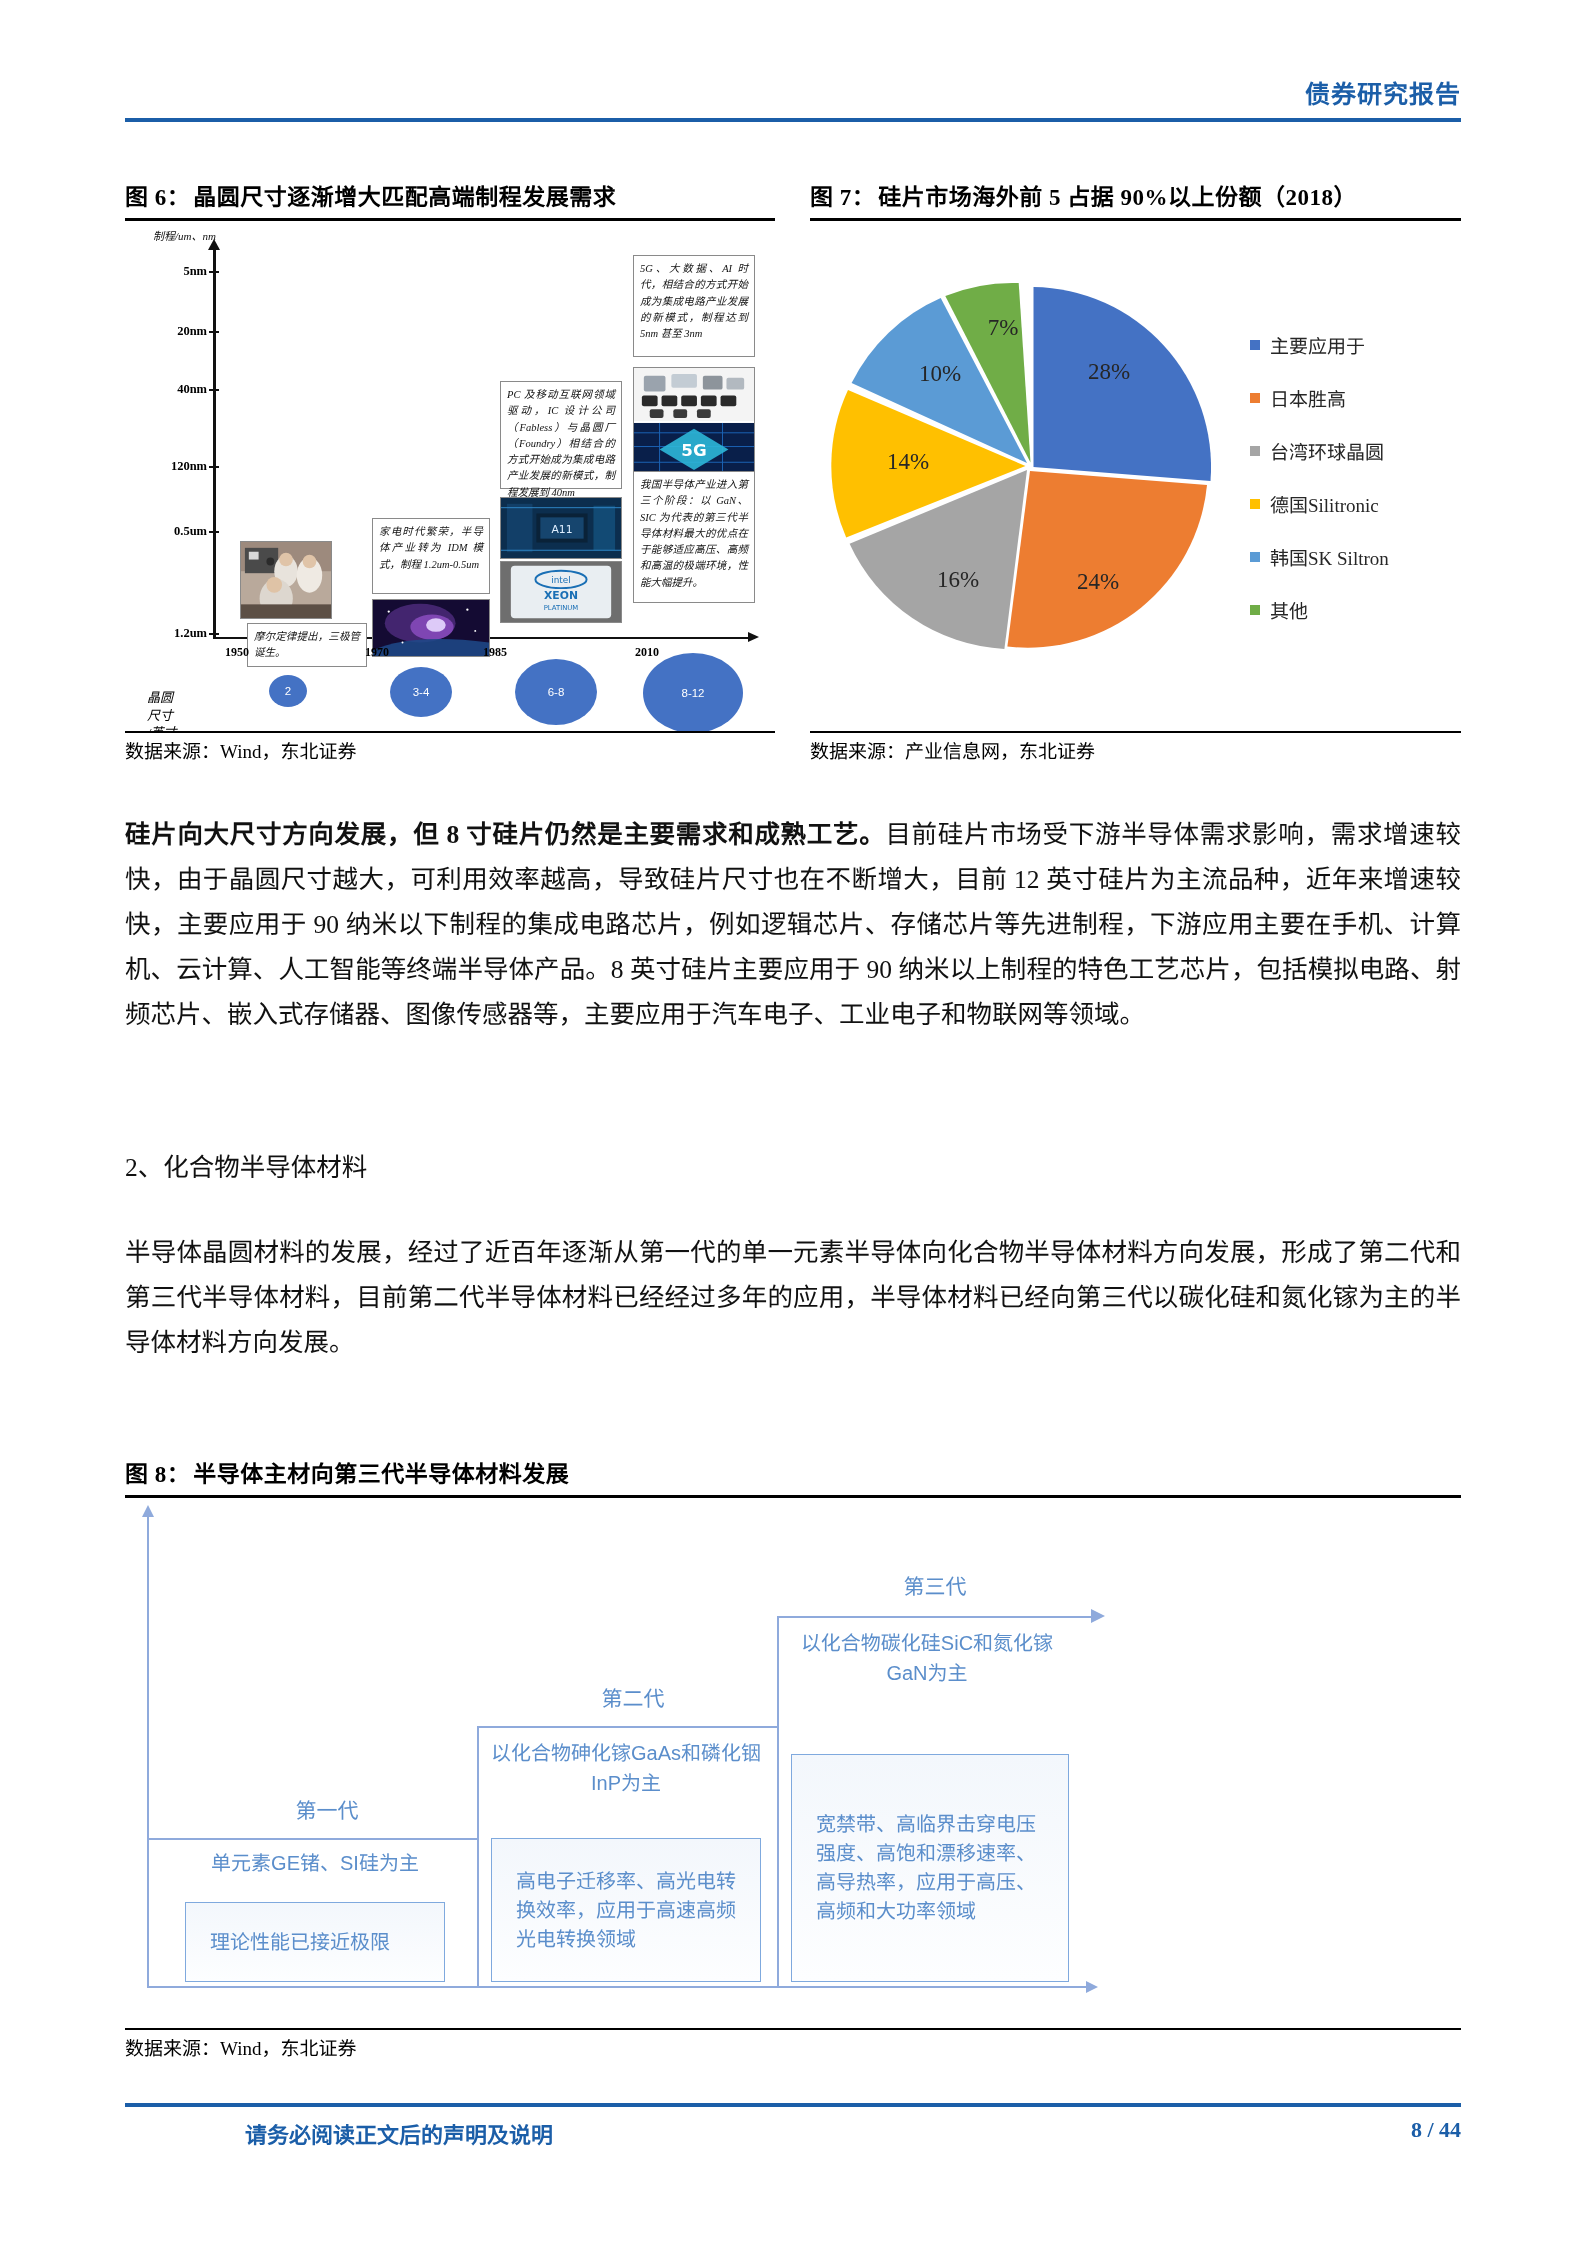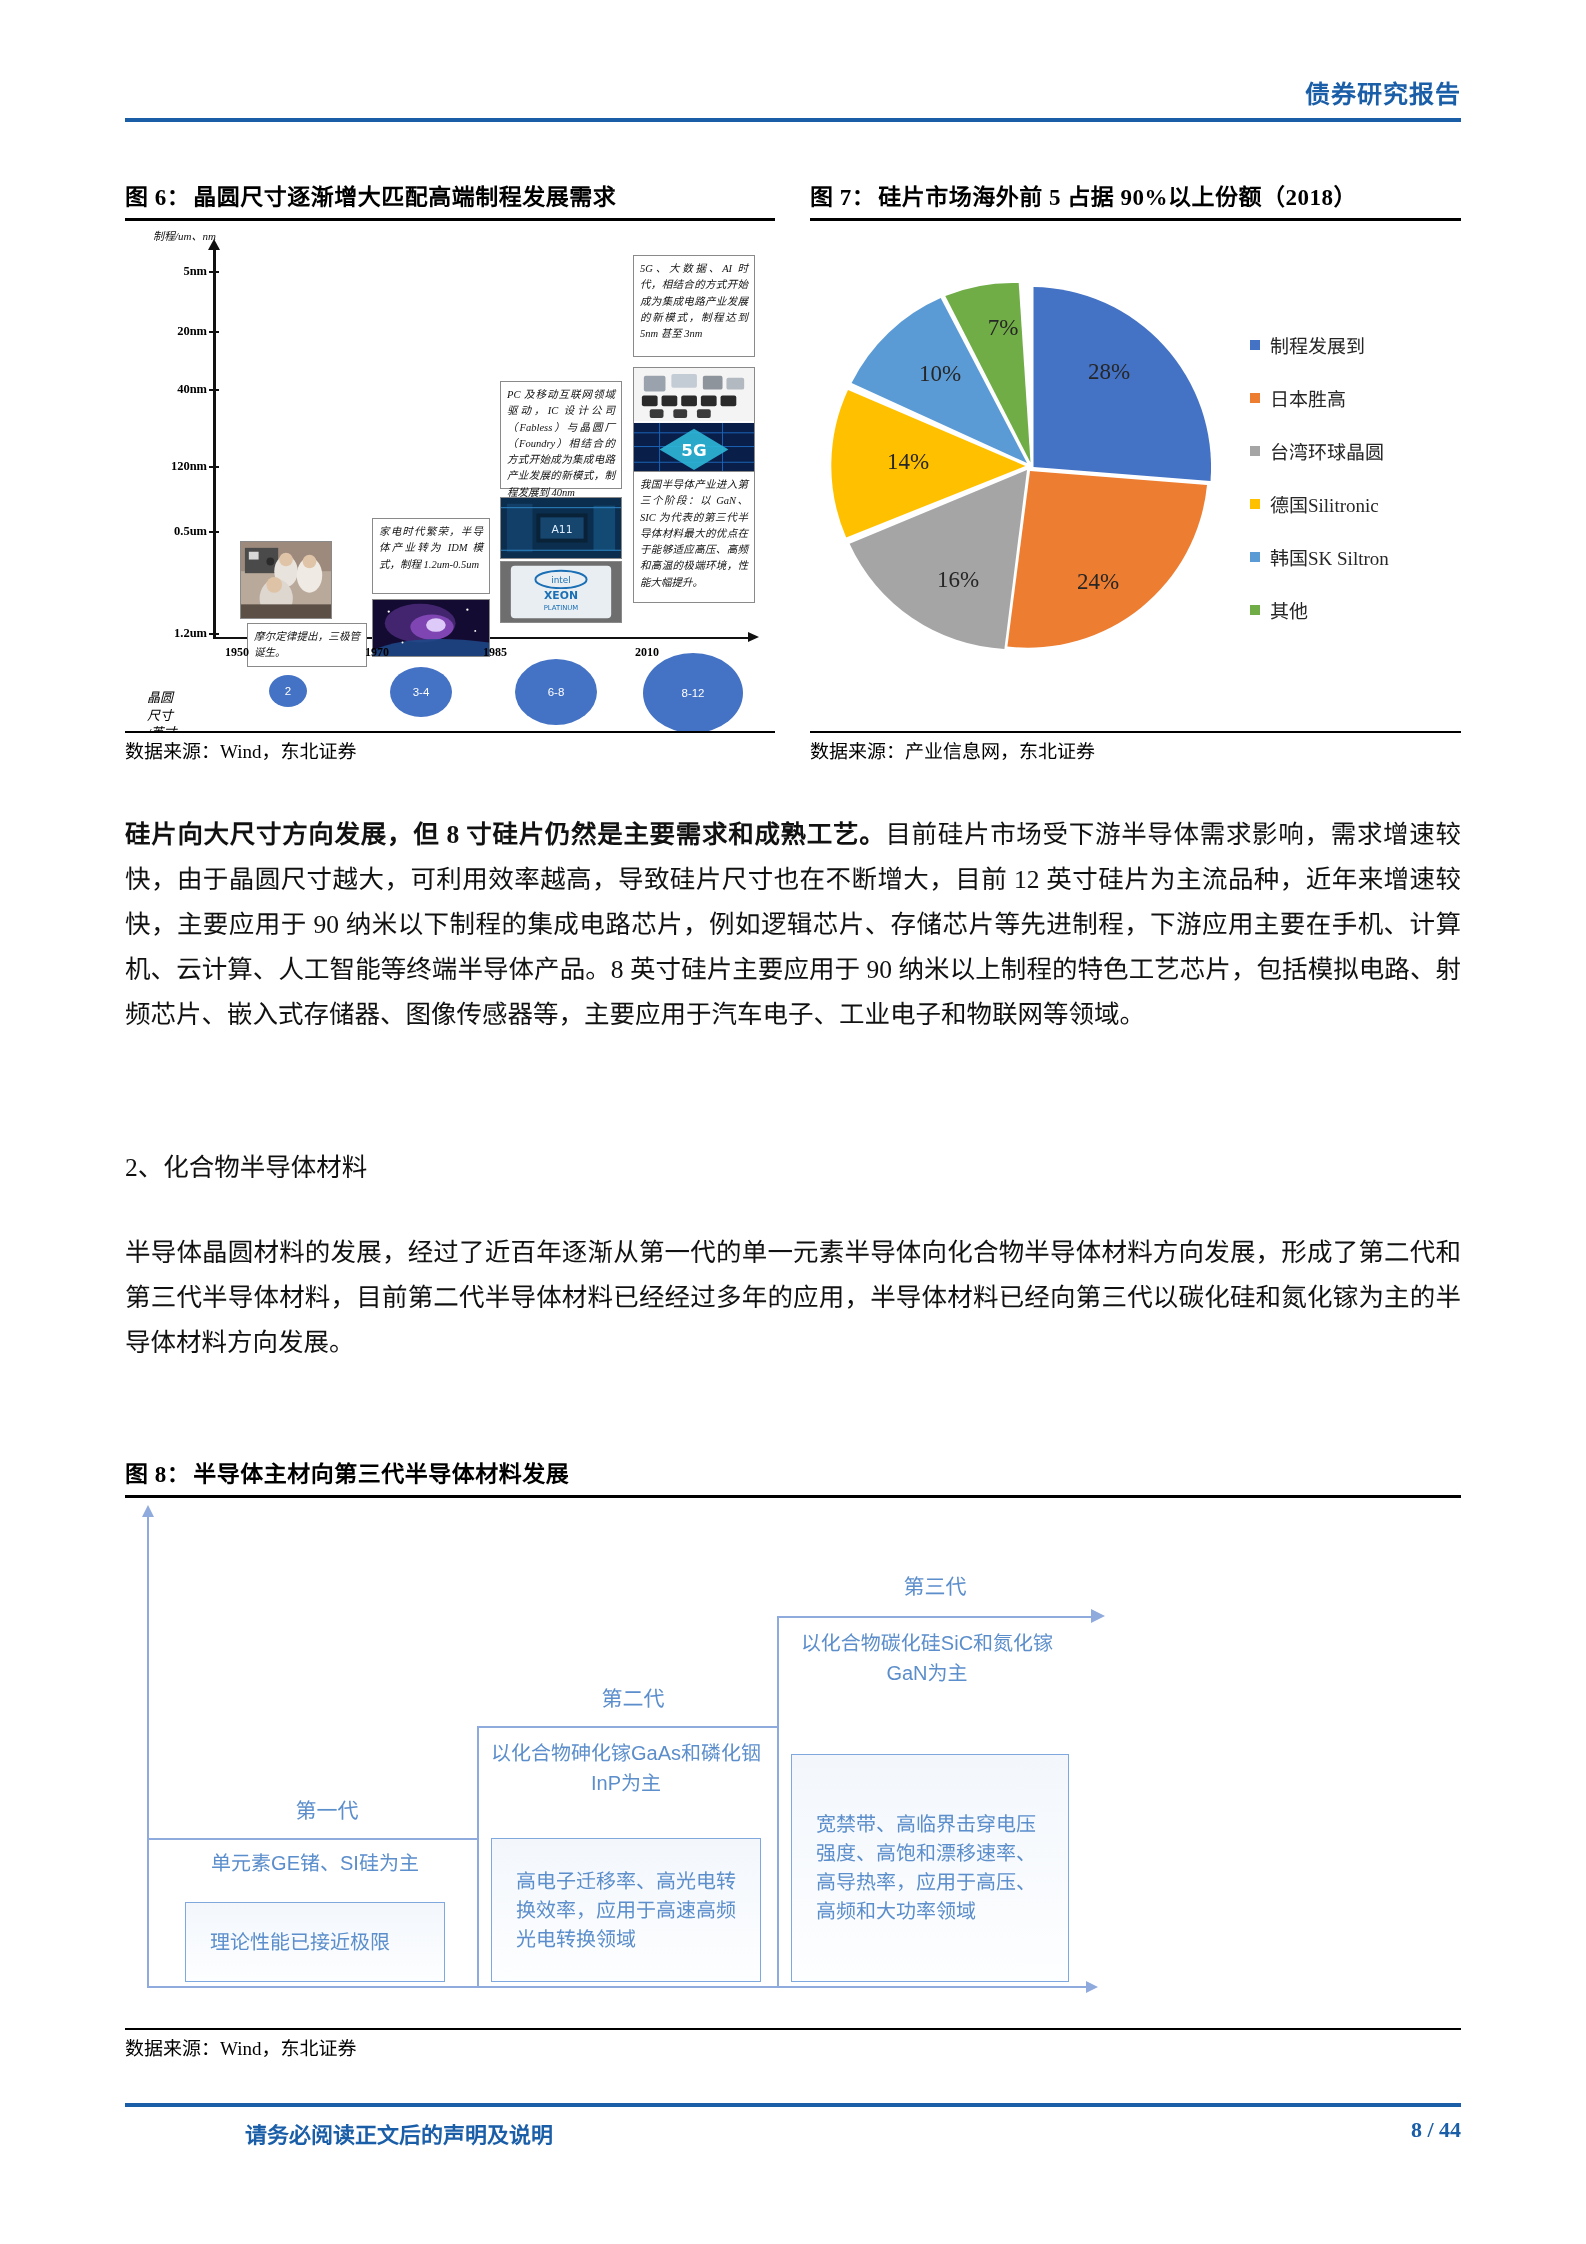--- a/index.html
+++ b/index.html
@@ -557,21 +557,21 @@
         <text class="f7-pct" x="268" y="320">24%</text>
         <text class="f7-pct" x="128" y="318">16%</text>
         <text class="f7-pct" x="78" y="200">14%</text>
         <text class="f7-pct" x="110" y="112">10%</text>
         <text class="f7-pct" x="173" y="66">7%</text>
       </svg>
 
       <div class="f7-legend">
         <div class="f7-legend-item">
           <span class="f7-swatch" style="background:#4472c4;"></span>
-          <span>制程发展到</span>
+          <span>主要应用于</span>
         </div>
         <div class="f7-legend-item">
           <span class="f7-swatch" style="background:#ed7d31;"></span>
           <span>日本胜高</span>
         </div>
         <div class="f7-legend-item">
           <span class="f7-swatch" style="background:#a5a5a5;"></span>
           <span>台湾环球晶圆</span>
         </div>
         <div class="f7-legend-item">

